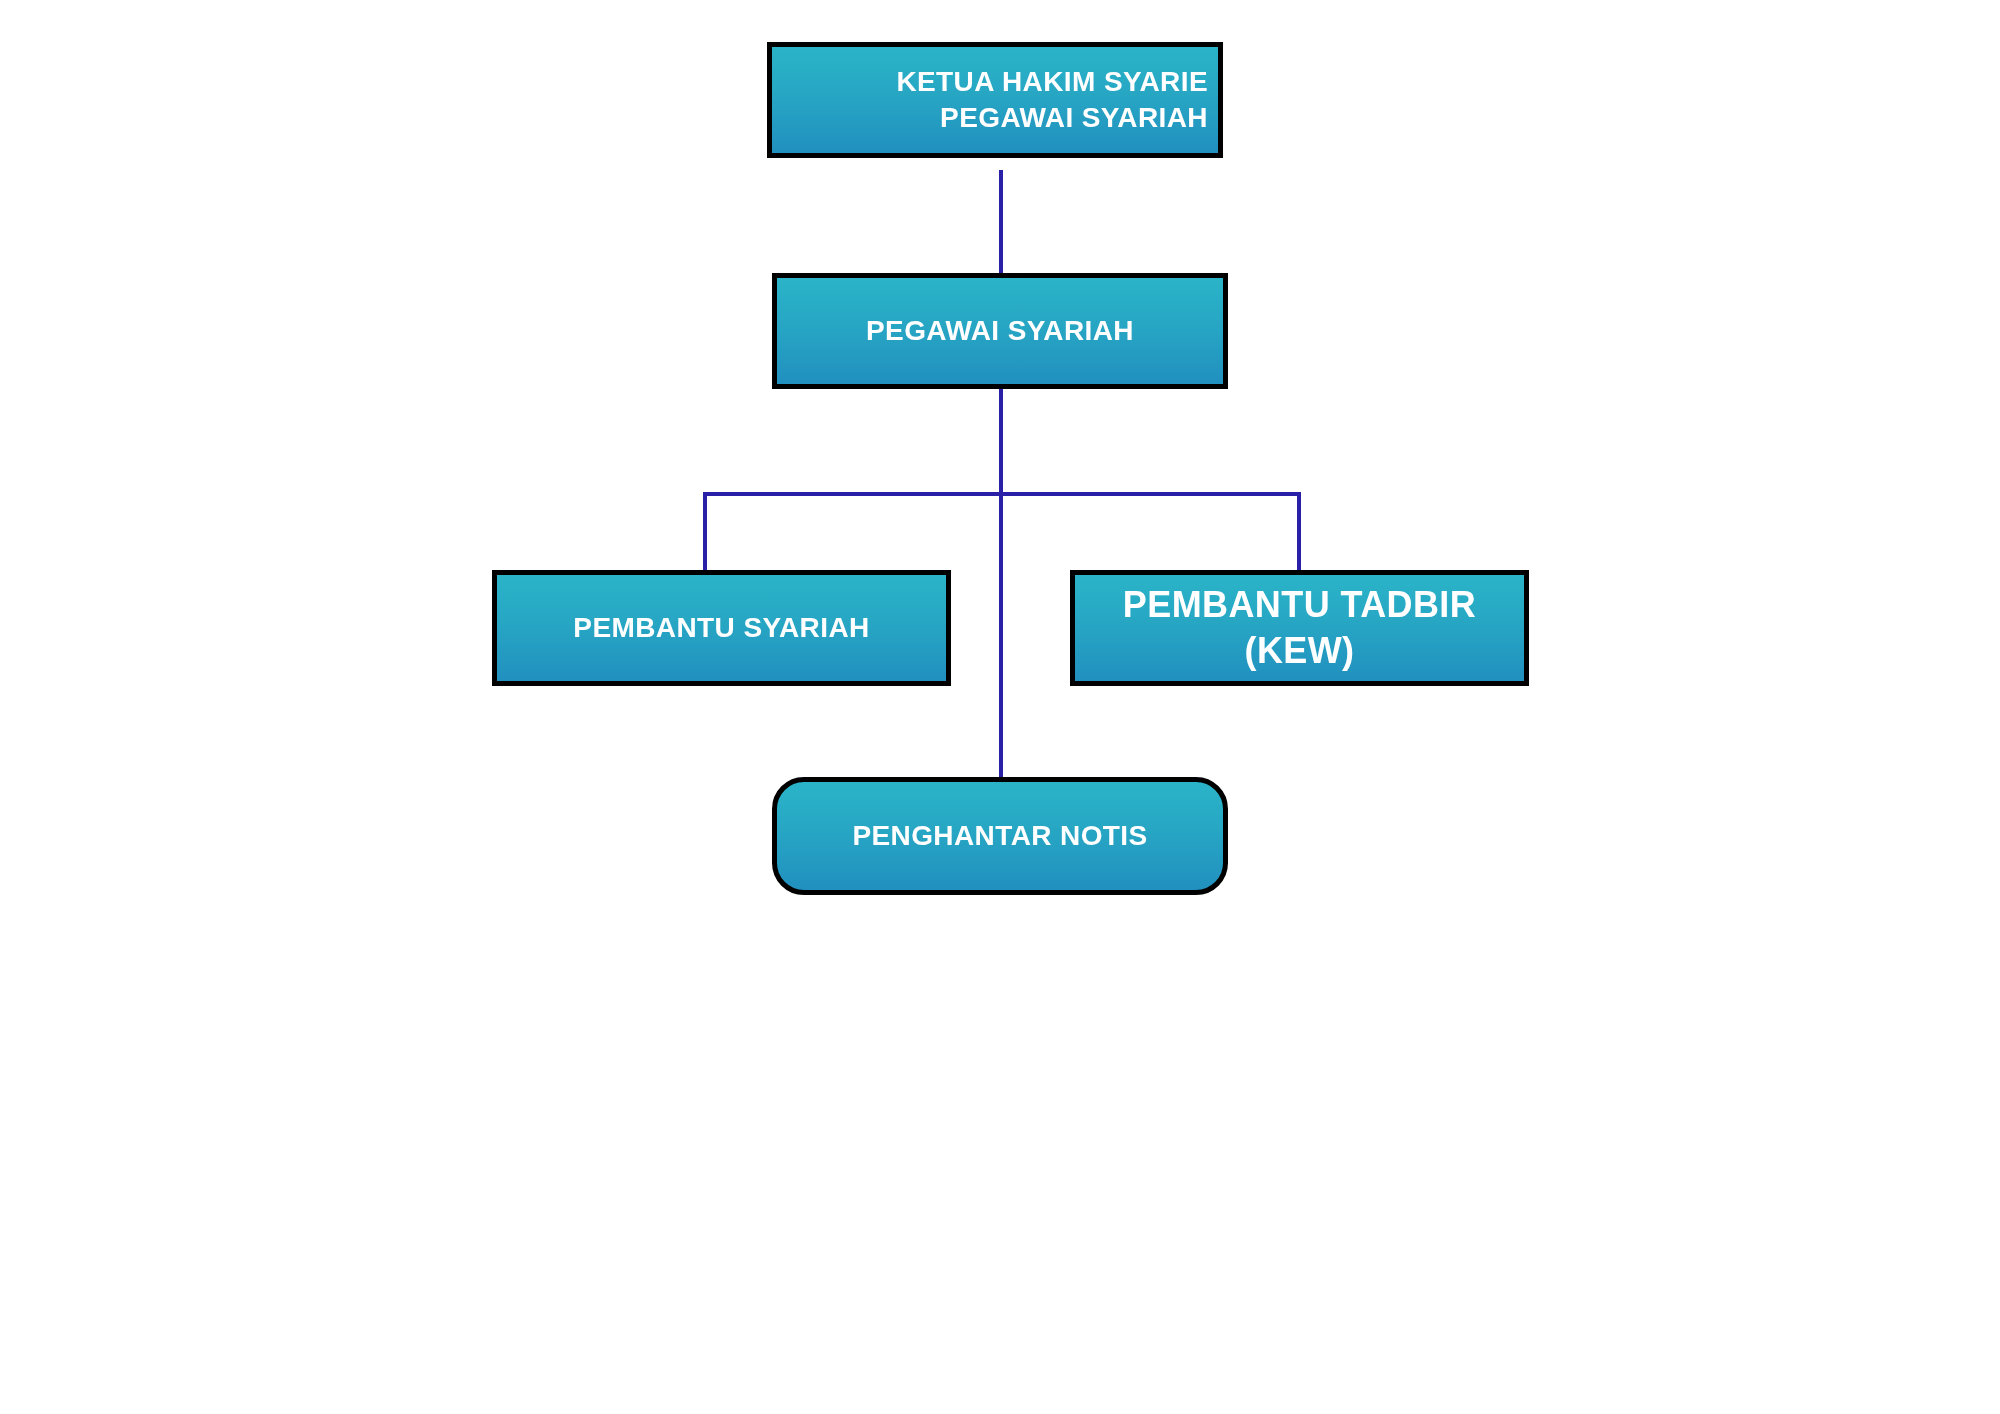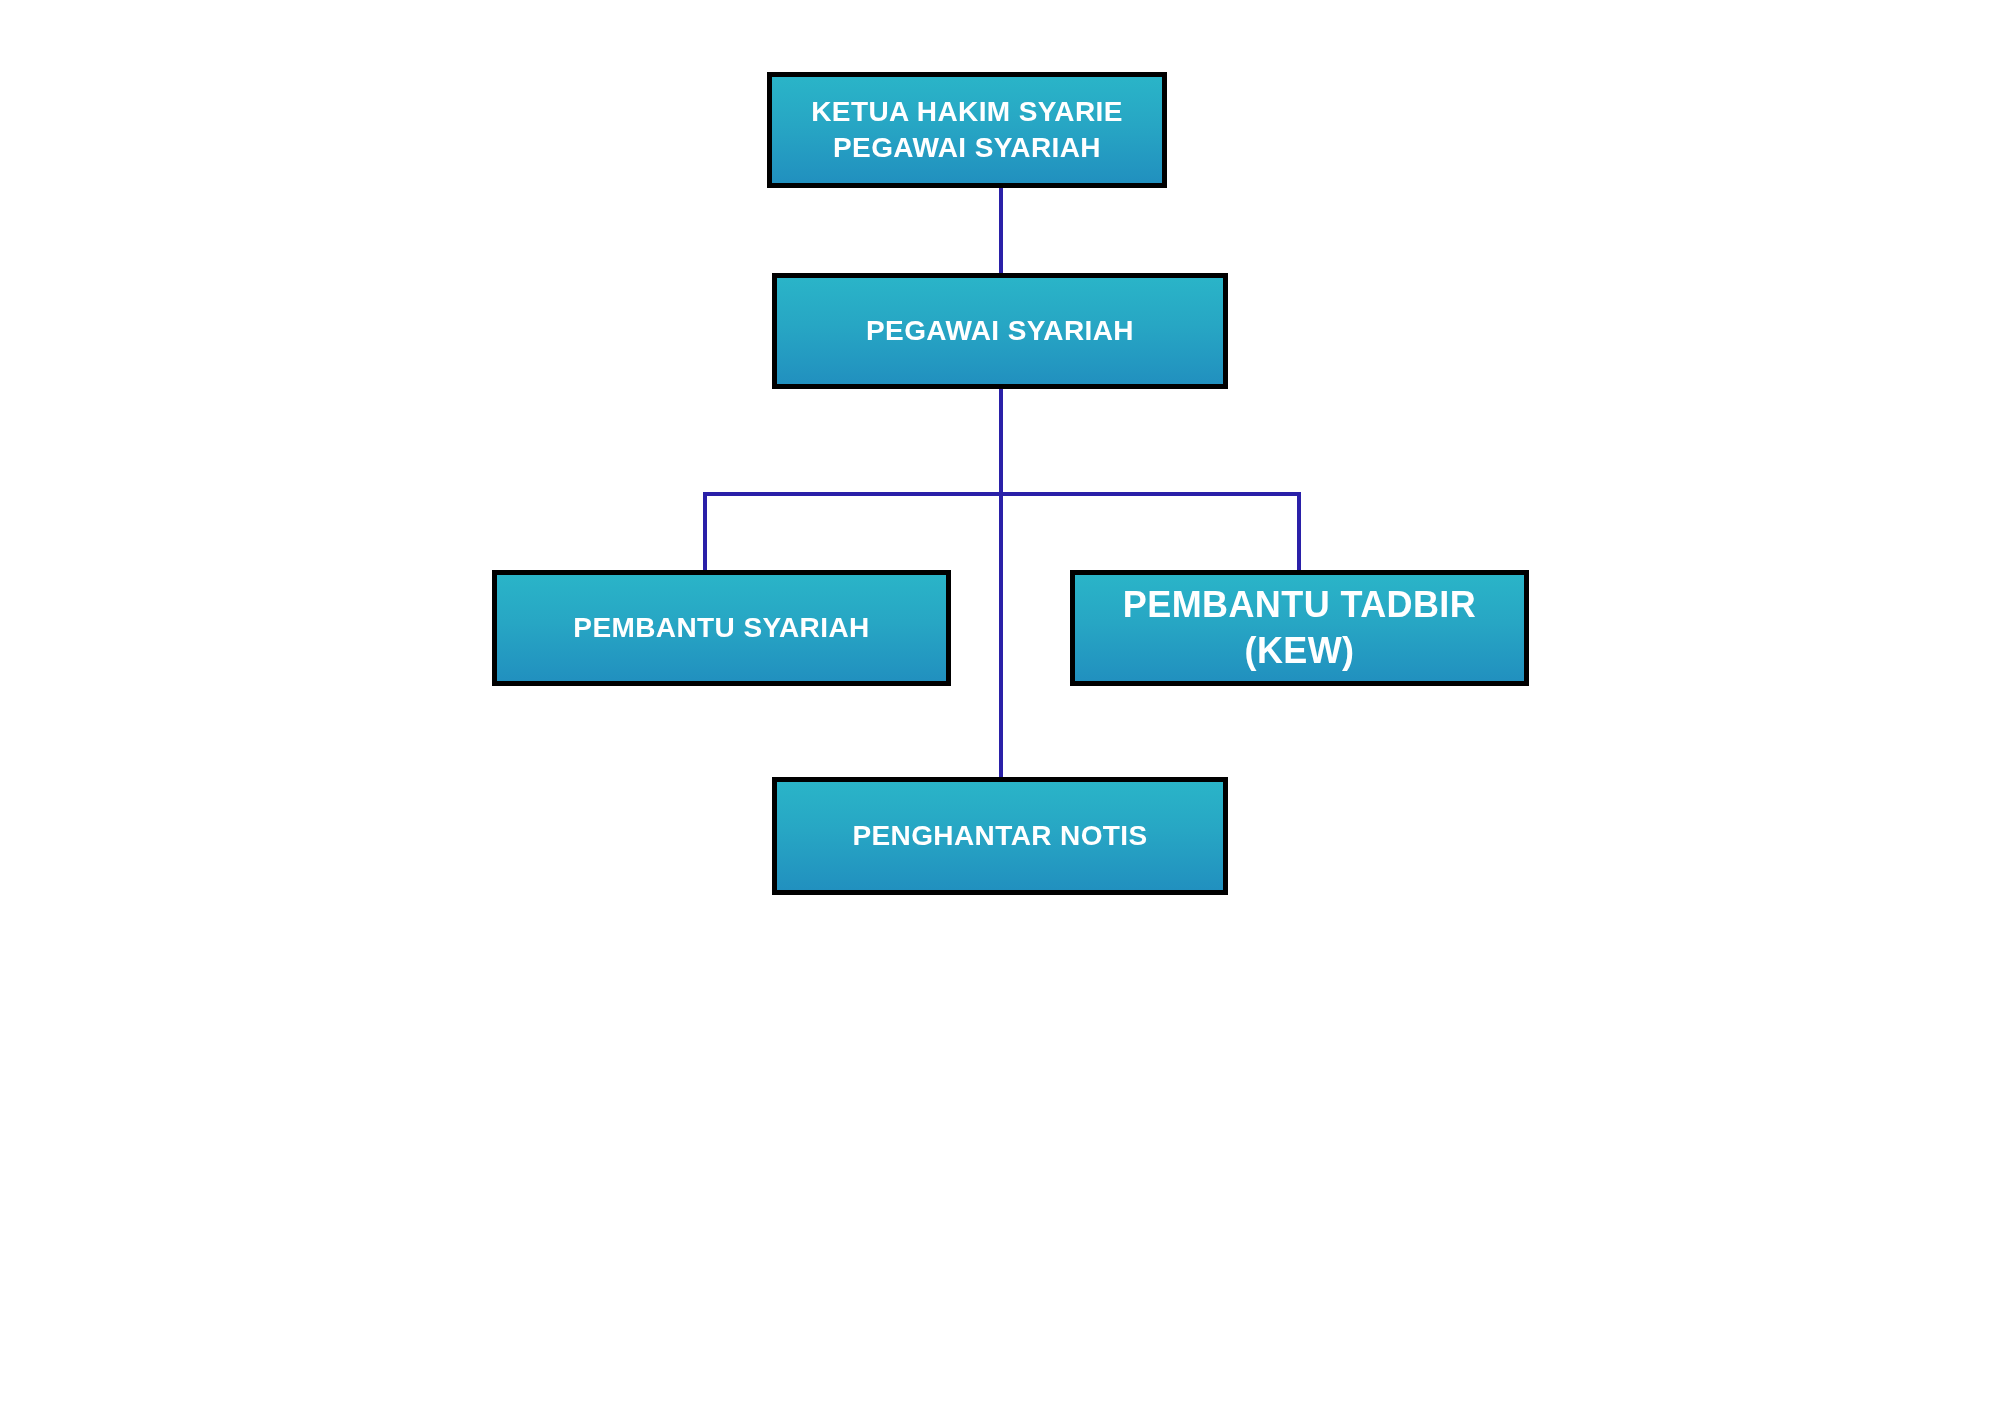--- a/index.html
+++ b/index.html
@@ -33,25 +33,25 @@
     line-height: 1.28;
     text-transform: uppercase;
     -webkit-font-smoothing: antialiased;
   }
   .node .label {
     display: block;
     width: 100%;
     padding: 0 10px;
     box-sizing: border-box;
   }
-  .node-1 { left: 767px;  top: 72px;  width: 400px; height: 116px; font-size: 28px; }
+  .node-1 { left: 767px;  top: 42px;  width: 456px; height: 116px; font-size: 28px; text-align: right; }
   .node-2 { left: 772px;  top: 273px; width: 456px; height: 116px; font-size: 28px; }
   .node-3 { left: 492px;  top: 570px; width: 459px; height: 116px; font-size: 28px; }
   .node-4 { left: 1070px; top: 570px; width: 459px; height: 116px; font-size: 36px; }
-  .node-5 { left: 772px;  top: 777px; width: 456px; height: 118px; font-size: 28px; }
+  .node-5 { left: 772px;  top: 777px; width: 456px; height: 118px; font-size: 28px; border-radius: 32px; }
 
   
   .conn {
     position: absolute;
     background: #2a20a8;
   }
   .conn-v { width: 4px; }
   .conn-h { height: 4px; }
 
   

